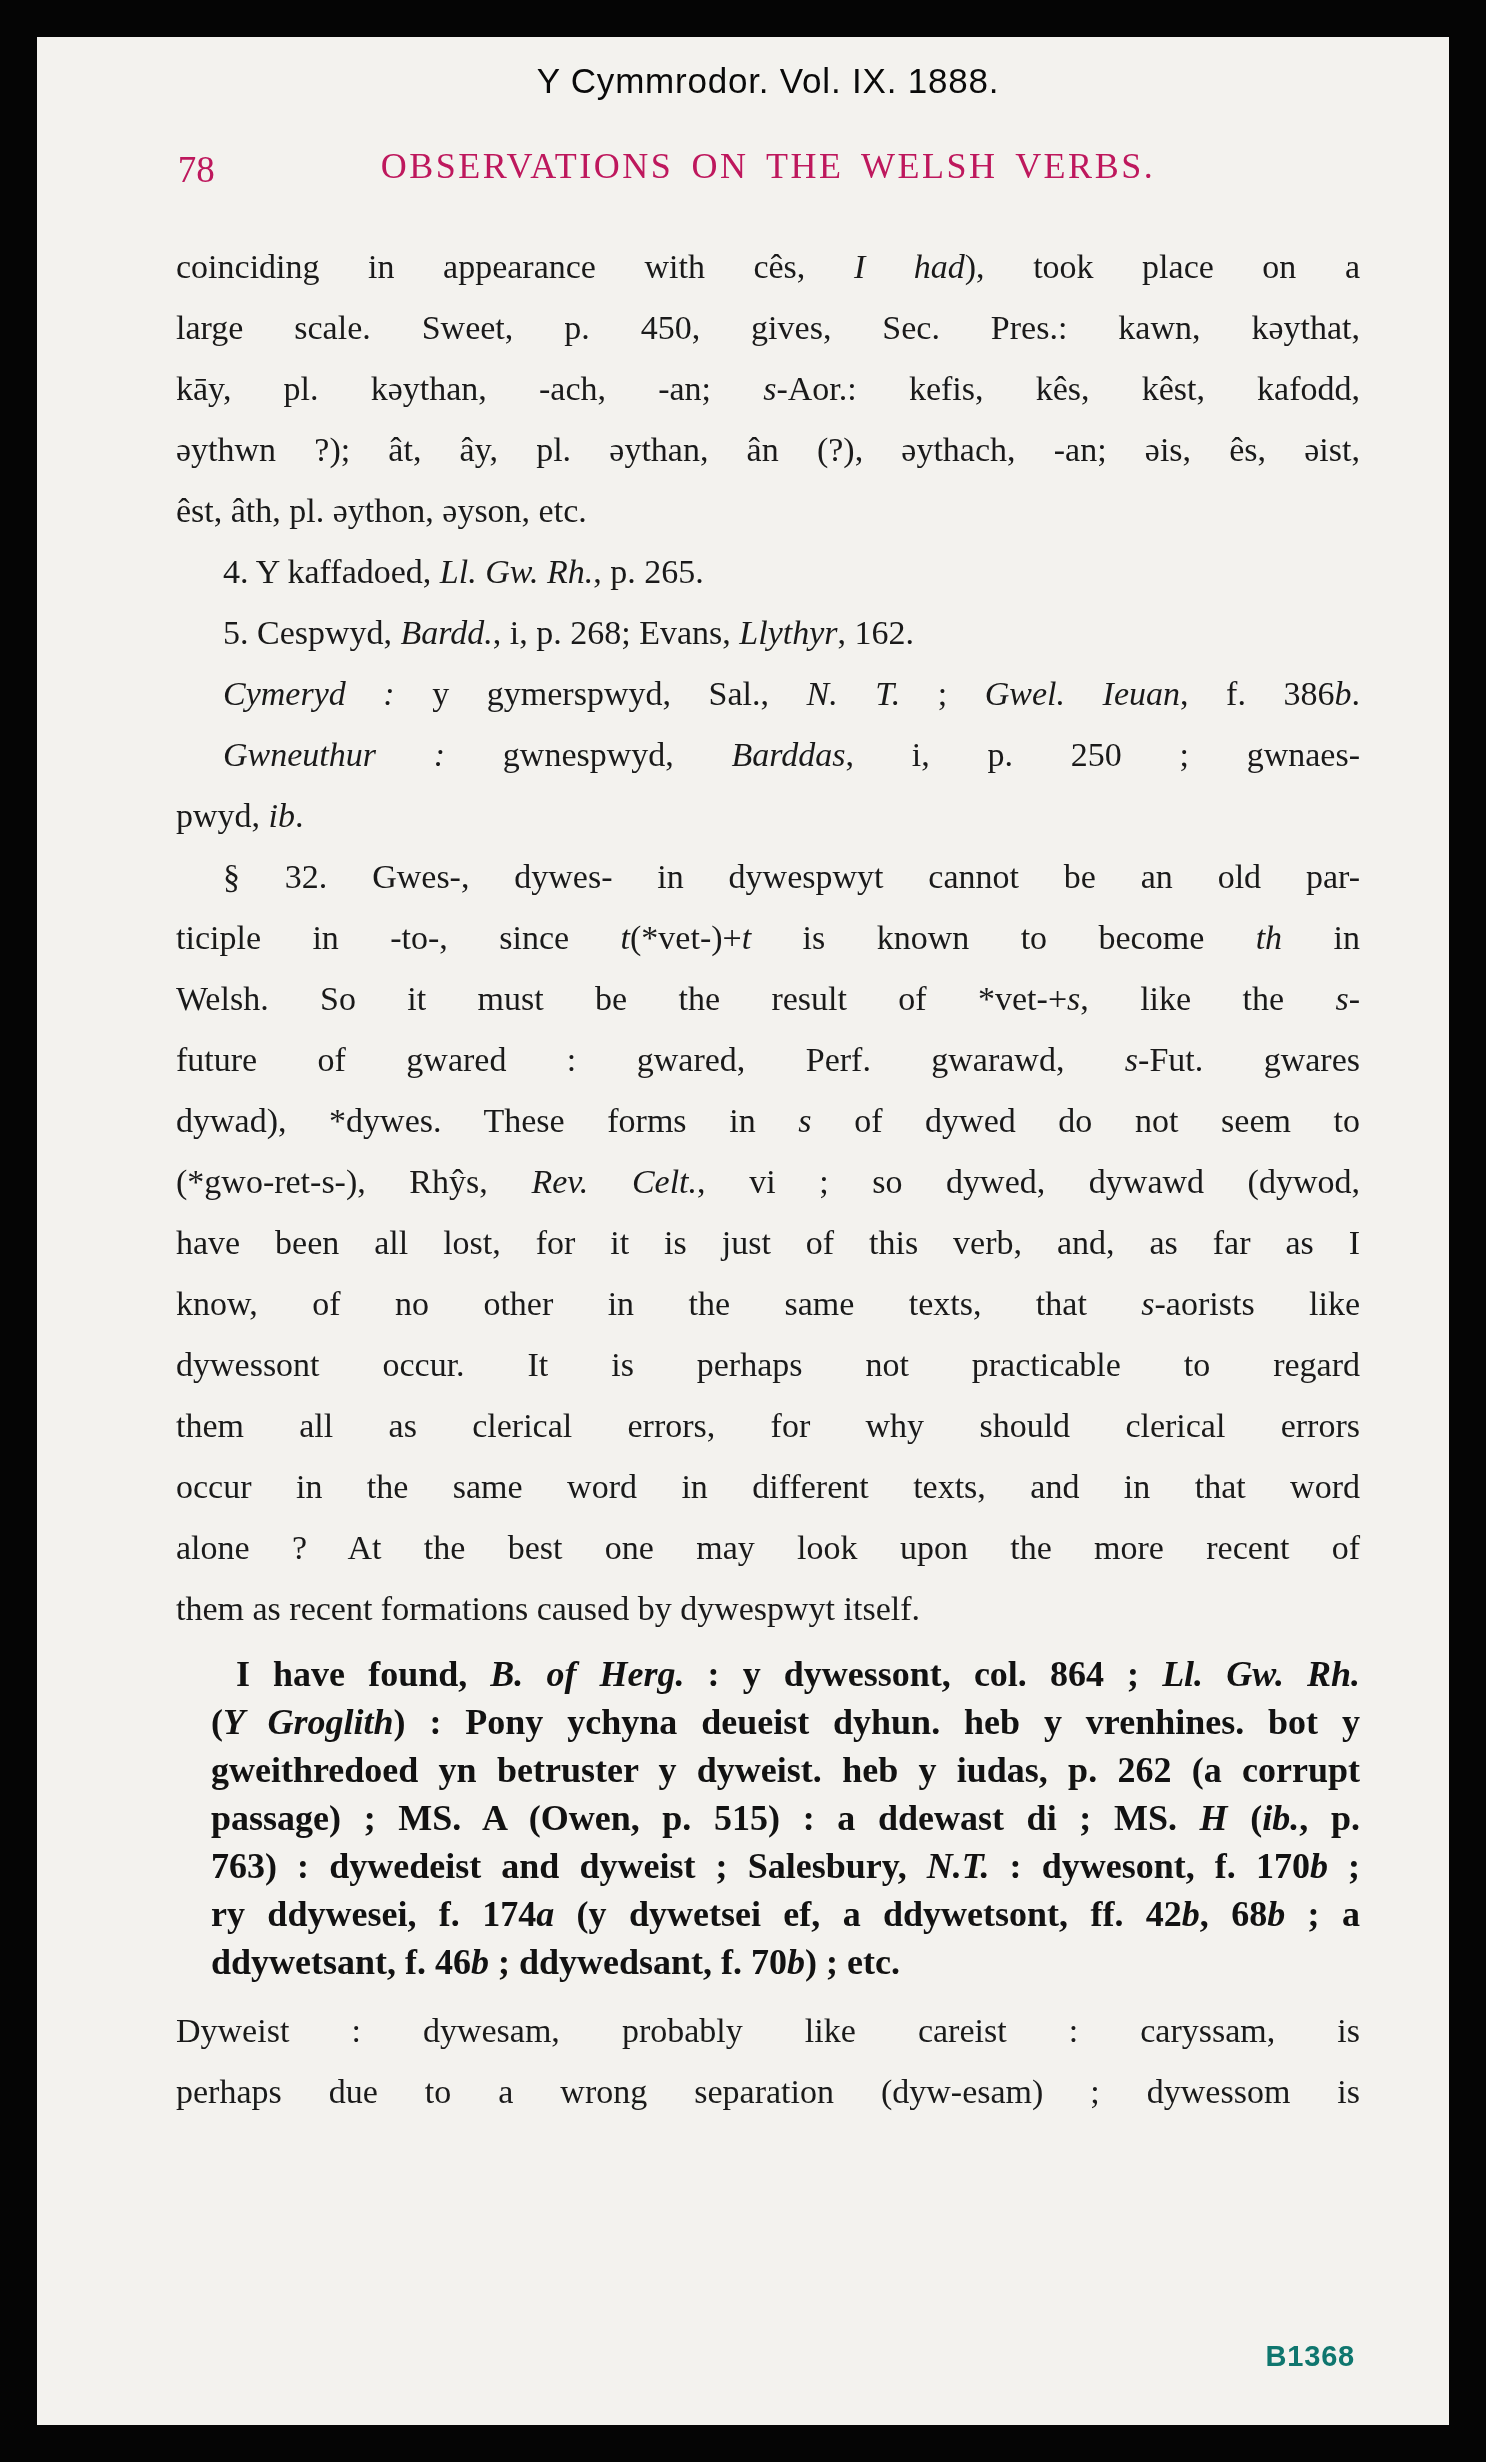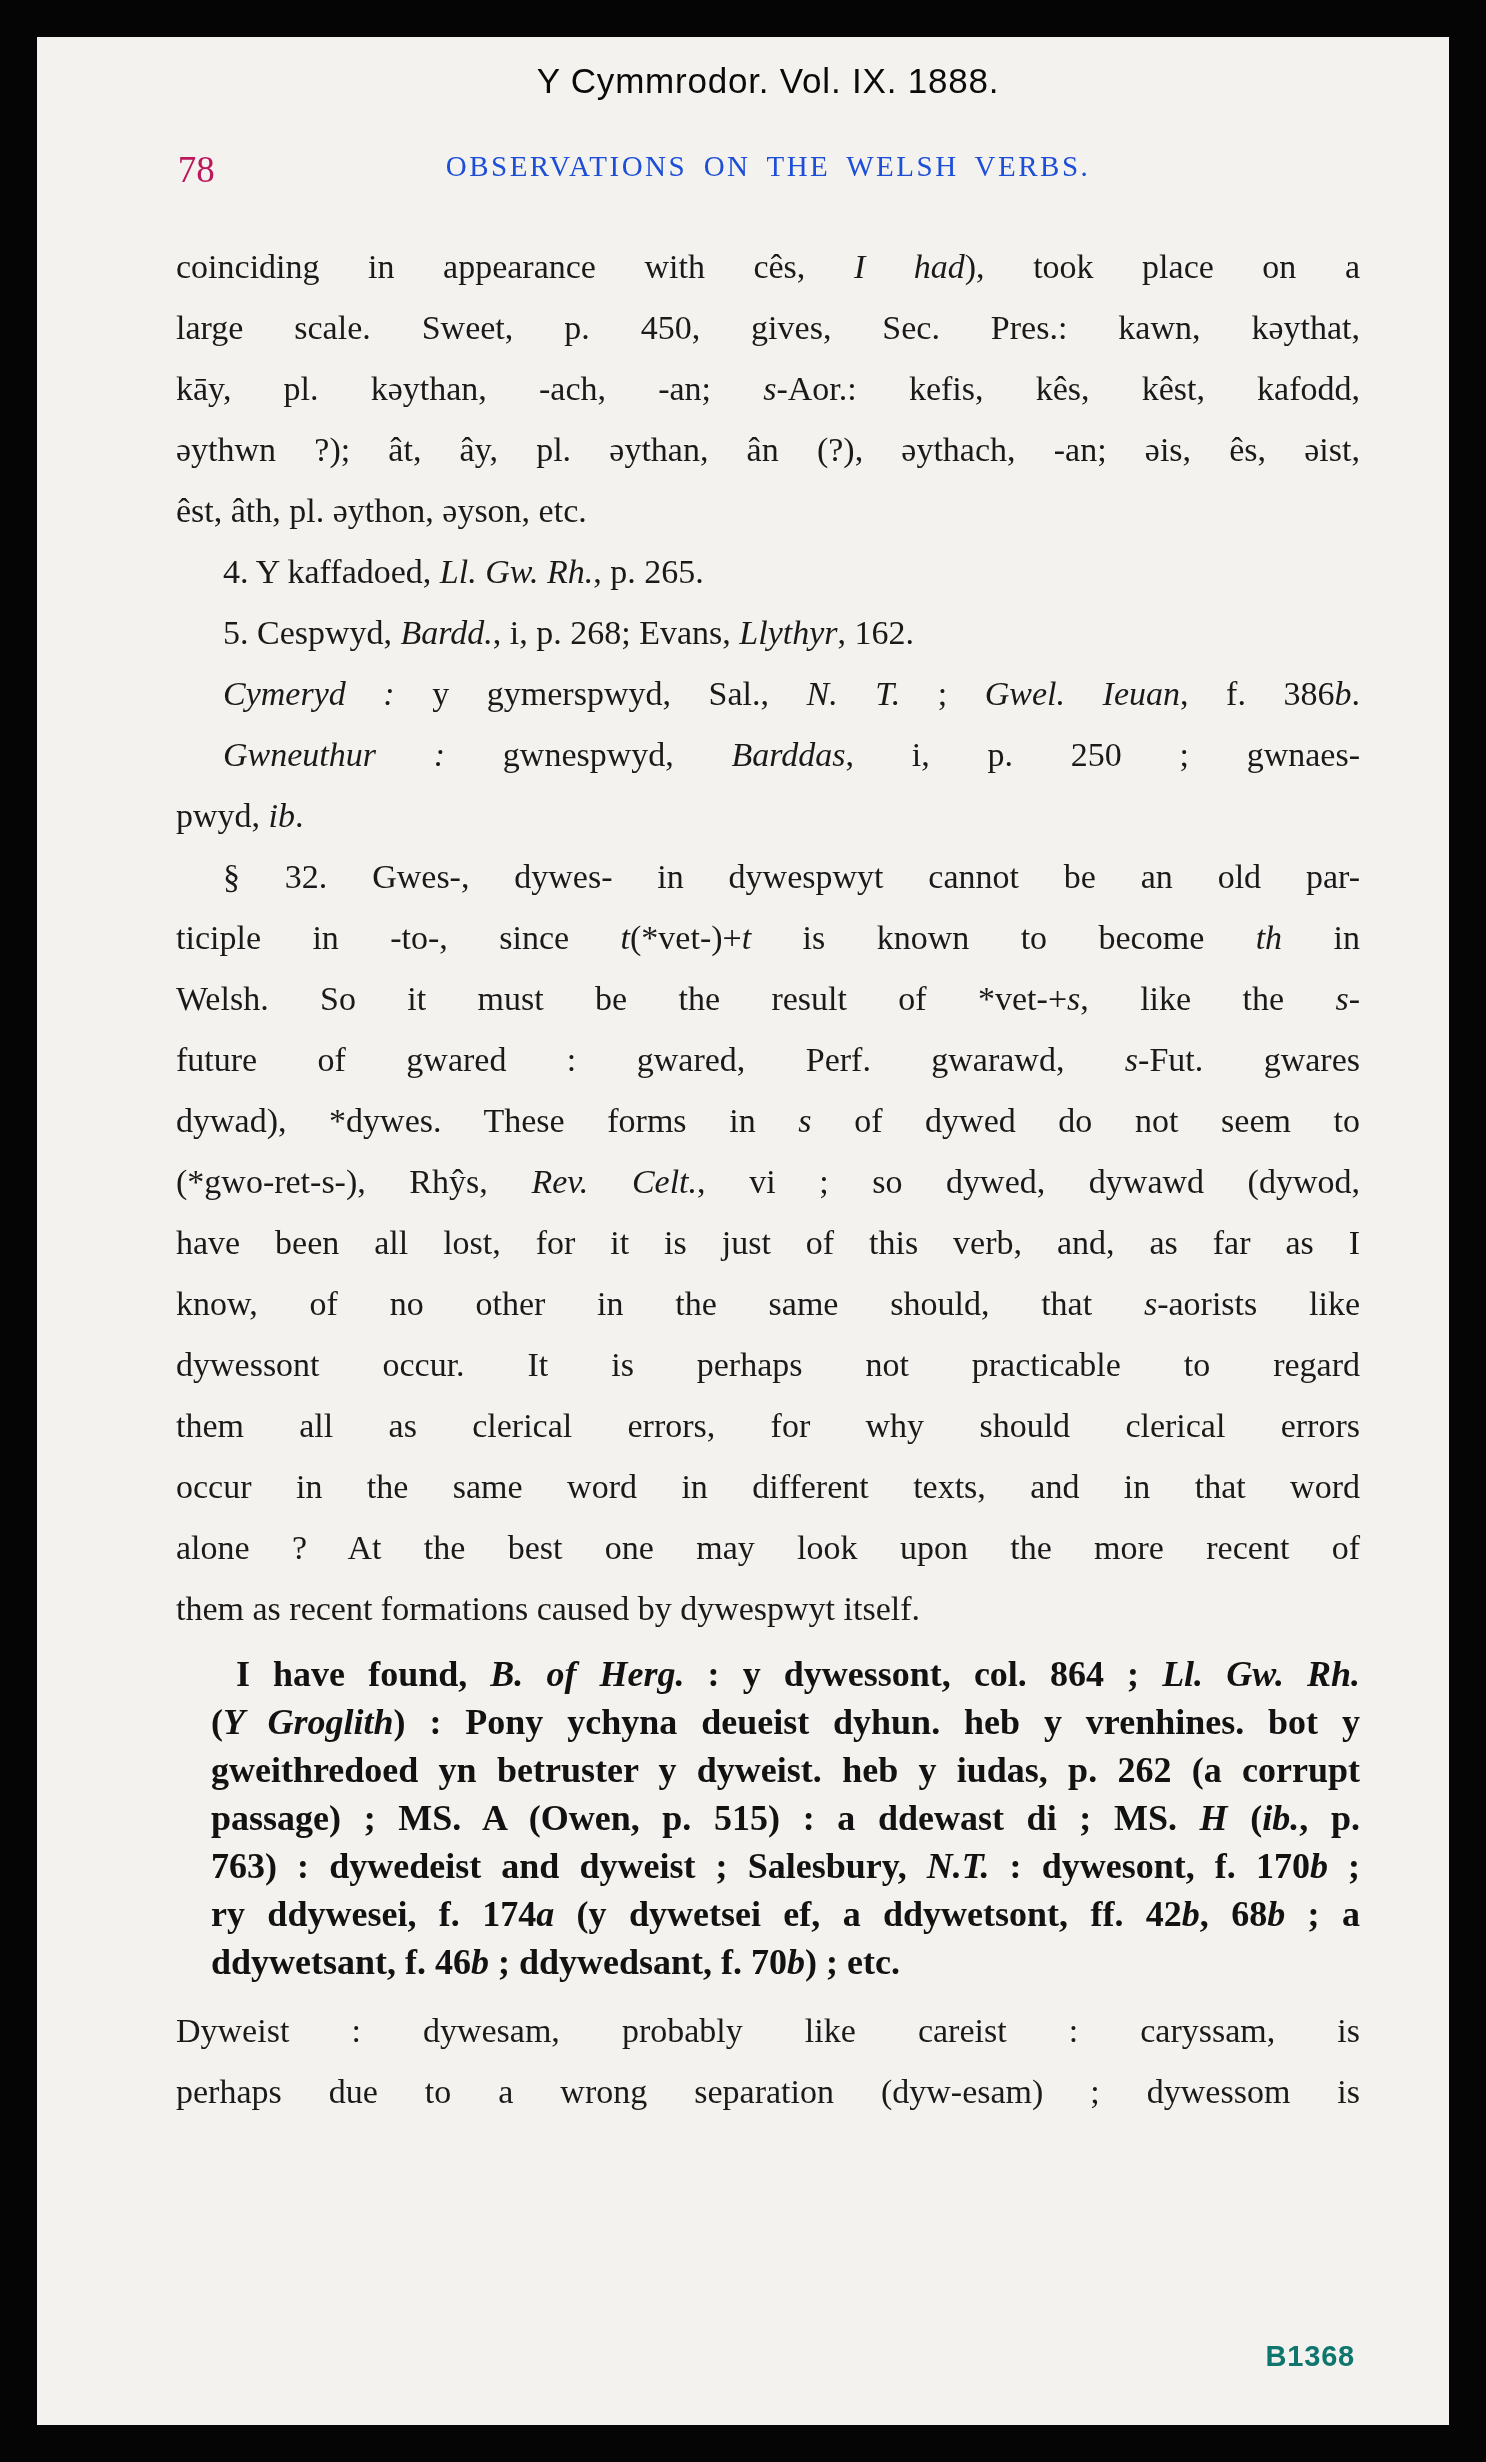--- a/index.html
+++ b/index.html
@@ -43,25 +43,25 @@
   .page-number {
     position: absolute;
     left: 1.7px;
     top: 4px;
     font-size: 37px;
     line-height: 42px;
     color: #be185d;
   }
   .running-title {
     text-align: center;
-    font-size: 29px;
+    font-size: 36px;
     line-height: 42px;
     letter-spacing: 2.5px;
     word-spacing: 6.7px;
-    color: #1d4ed8;
+    color: #be185d;
     white-space: nowrap;
   }
   .text-body {
     margin-top: 49px;
     font-size: 34px;
     line-height: 61px;
     color: #1a1a1a;
   }
   .para { margin: 0; }
   .ln {
@@ -125,21 +125,21 @@
           <div class="ln end"><span>pwyd, </span><span class="it">ib</span><span>.</span></div>
         </div>
         <div class="para">
           <div class="ln ind"><span>§ 32. Gwes-, dywes- in dywespwyt cannot be an old par-</span></div>
           <div class="ln"><span>ticiple in -to-, since </span><span class="it">t</span><span>(*vet-)+</span><span class="it">t</span><span> is known to become </span><span class="it">th</span><span> in</span></div>
           <div class="ln"><span>Welsh. So it must be the result of *vet-+</span><span class="it">s</span><span>, like the </span><span class="it">s</span><span>-</span></div>
           <div class="ln"><span>future of gwared : gwared, Perf. gwarawd, </span><span class="it">s</span><span>-Fut. gwares</span></div>
           <div class="ln"><span>dywad), *dywes. These forms in </span><span class="it">s</span><span> of dywed do not seem to</span></div>
           <div class="ln"><span>(*gwo-ret-s-), Rhŷs, </span><span class="it">Rev. Celt.</span><span>, vi ; so dywed, dywawd (dywod,</span></div>
           <div class="ln"><span>have been all lost, for it is just of this verb, and, as far as I</span></div>
-          <div class="ln"><span>know, of no other in the same should, that </span><span class="it">s</span><span>-aorists like</span></div>
+          <div class="ln"><span>know, of no other in the same texts, that </span><span class="it">s</span><span>-aorists like</span></div>
           <div class="ln"><span>dywessont occur. It is perhaps not practicable to regard</span></div>
           <div class="ln"><span>them all as clerical errors, for why should clerical errors</span></div>
           <div class="ln"><span>occur in the same word in different texts, and in that word</span></div>
           <div class="ln"><span>alone ? At the best one may look upon the more recent of</span></div>
           <div class="ln end"><span>them as recent formations caused by dywespwyt itself.</span></div>
         </div>
         <div class="para footnote">
           <div class="ln ind"><span>I have found, </span><span class="it">B. of Herg.</span><span> : y dywessont, col. 864 ; </span><span class="it">Ll. Gw. Rh.</span></div>
           <div class="ln"><span>(</span><span class="it">Y Groglith</span><span>) : Pony ychyna deueist dyhun. heb y vrenhines. bot y</span></div>
           <div class="ln"><span>gweithredoed yn betruster y dyweist. heb y iudas, p. 262 (a corrupt</span></div>

